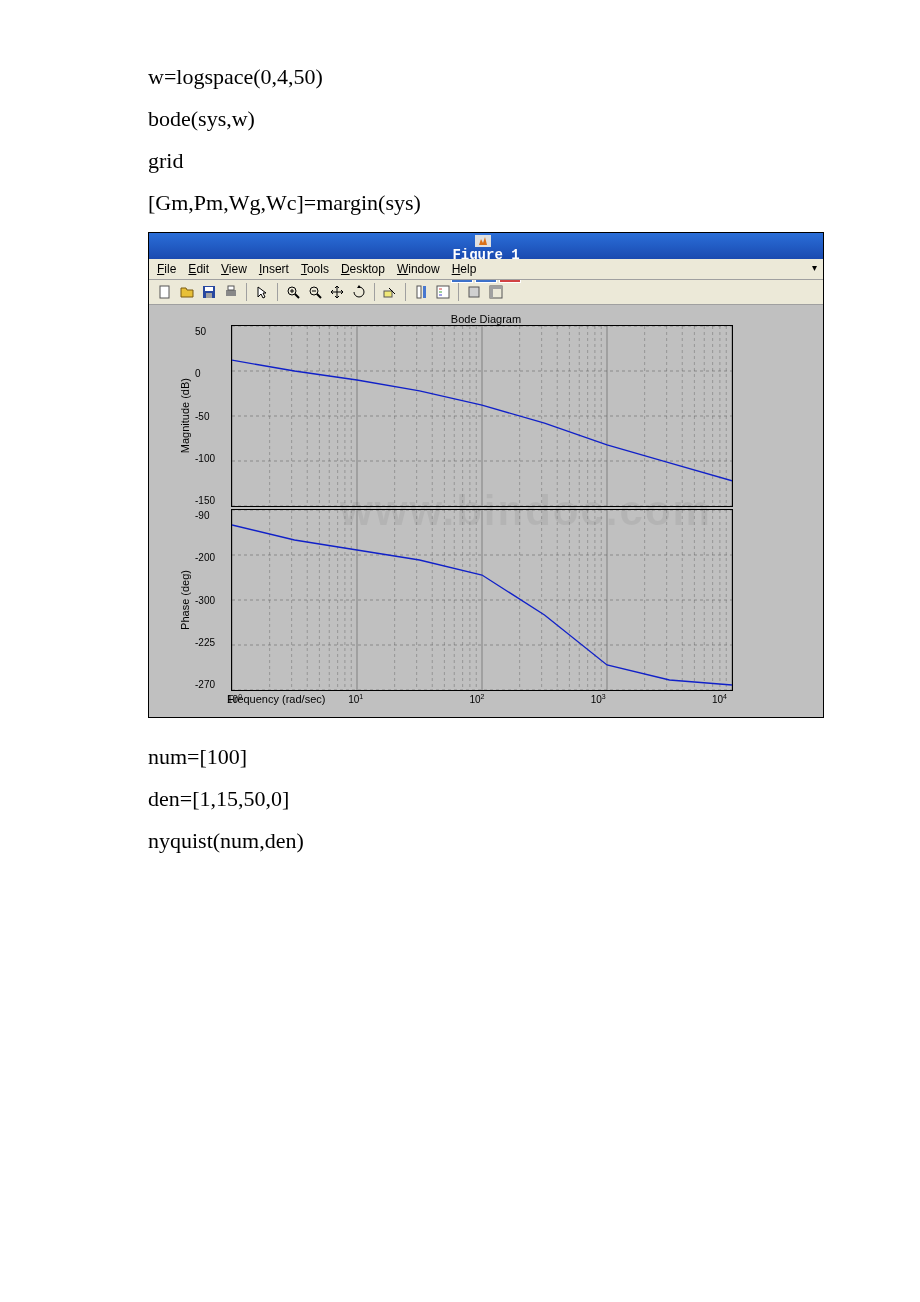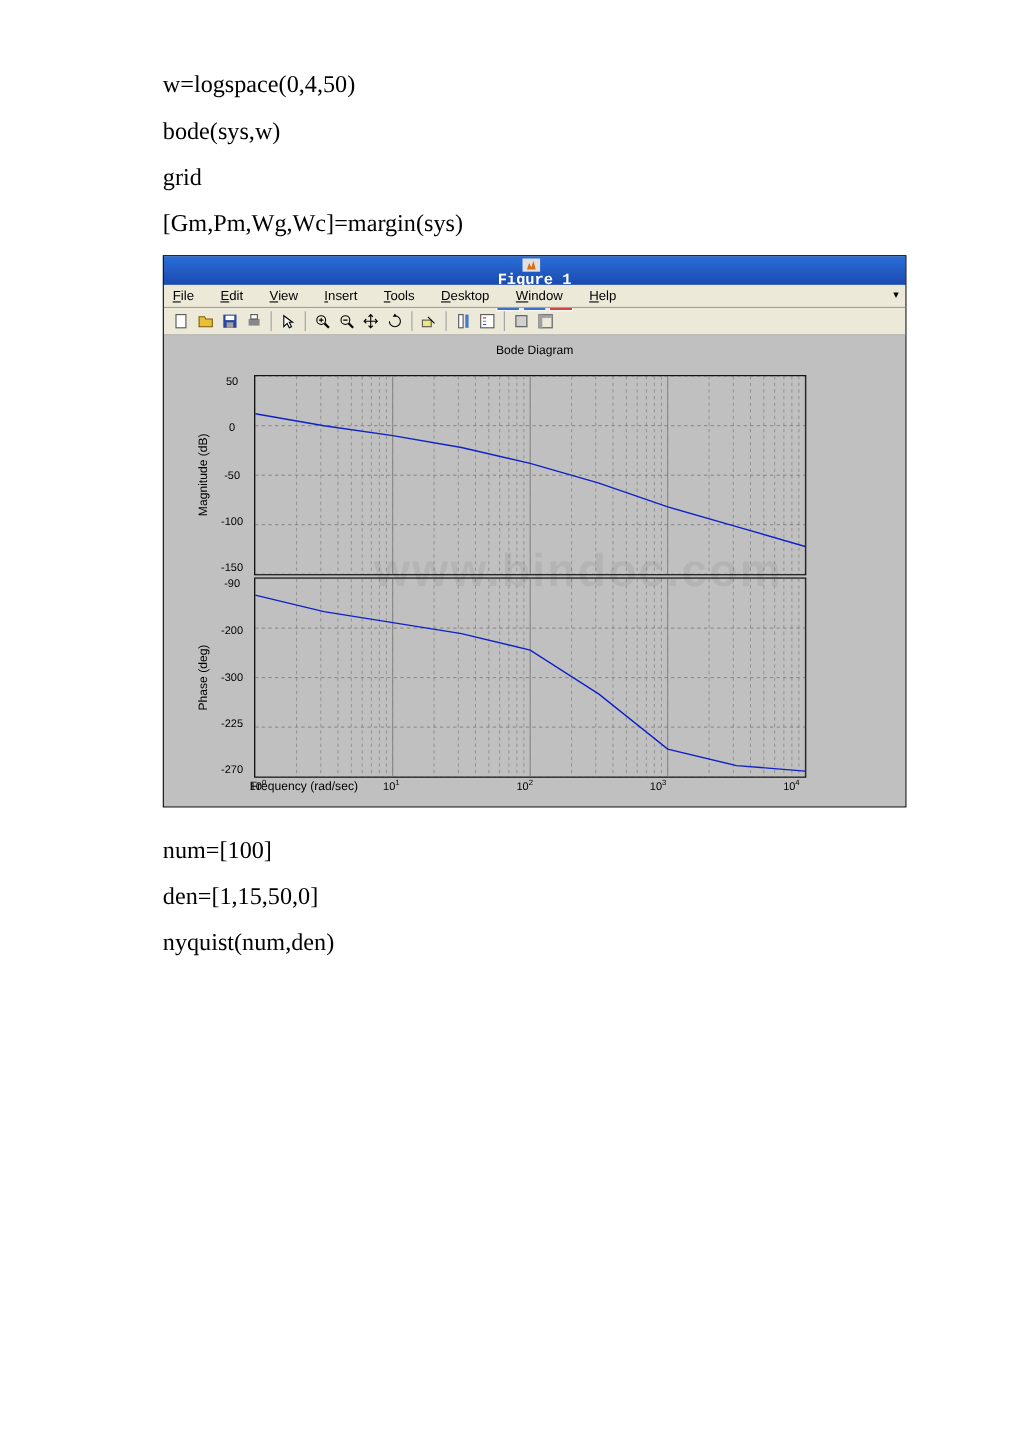--- a/index.html
+++ b/index.html
@@ -63,21 +63,21 @@
     }
     .tb-min { background: linear-gradient(to bottom, #6da0e8, #3a6ec8); color: white; }
     .tb-max { background: linear-gradient(to bottom, #6da0e8, #3a6ec8); color: white; }
     .tb-close { background: linear-gradient(to bottom, #e87878, #d04040); color: white; font-size: 12px; }
     .menubar {
       background: #ece9d8;
       padding: 3px 8px;
       font-family: Tahoma, sans-serif;
       font-size: 12px;
       display: flex;
-      gap: 24px;
+      gap: 12px;
       border-bottom: 1px solid #a0a0a0;
       position: relative;
     }
     .menubar span u { text-decoration: underline; }
     .menu-arrow {
       position: absolute;
       right: 6px;
       font-size: 10px;
     }
     .toolbar {
@@ -104,42 +104,42 @@
     }
     .plot-area {
       background: #c0c0c0;
       padding: 8px 30px 12px 30px;
       position: relative;
     }
     .plot-title {
       text-align: center;
       font-family: Arial, sans-serif;
       font-size: 11px;
-      margin-bottom: 16px;
+      margin-bottom: 0;
     }
     .chart-row {
       display: flex;
       align-items: center;
       margin-bottom: 2px;
     }
     .ylabel {
       writing-mode: vertical-rl;
       transform: rotate(180deg);
       font-family: Arial, sans-serif;
       font-size: 11px;
       width: 16px;
       text-align: center;
     }
     .yticks {
       display: flex;
       flex-direction: column;
       justify-content: space-between;
       font-family: Arial, sans-serif;
       font-size: 10px;
-      text-align: center;
+      text-align: left;
       width: 32px;
       padding-right: 4px;
     }
     .chart-box {
       position: relative;
       border: 1px solid #000;
       background: #c0c0c0;
     }
     .chart-mag {
       width: 500px;

